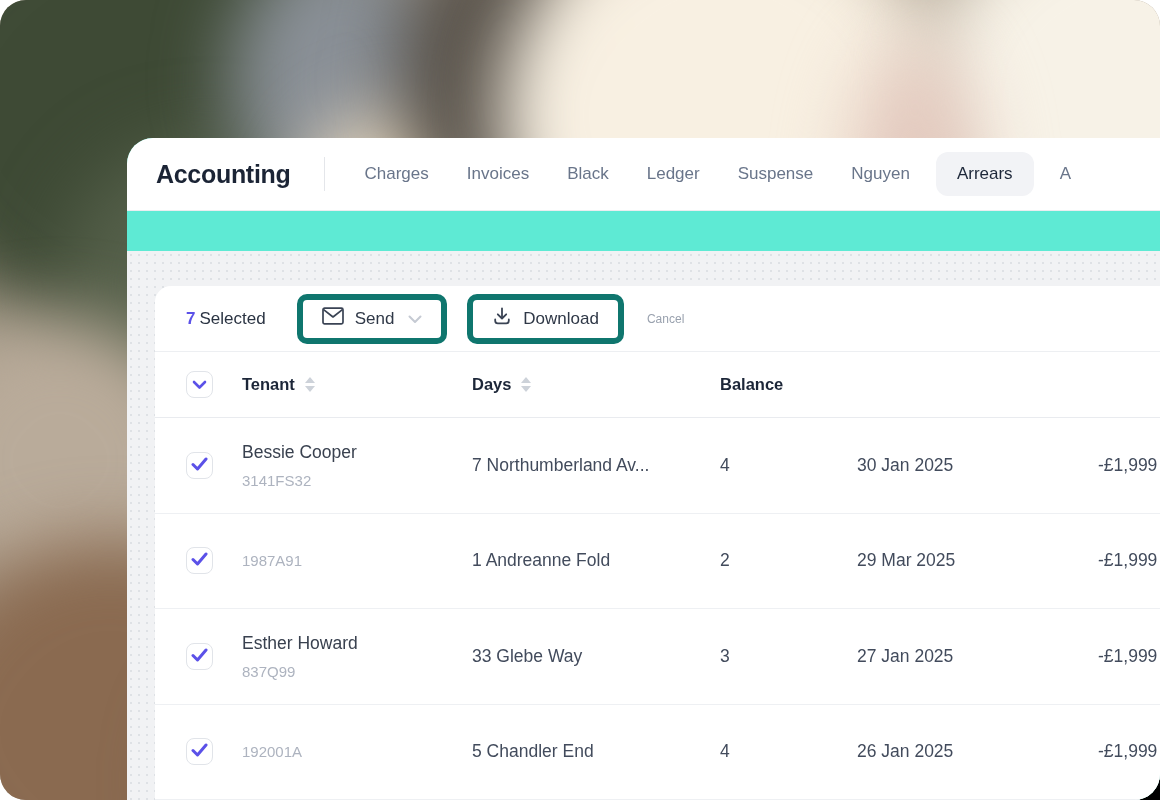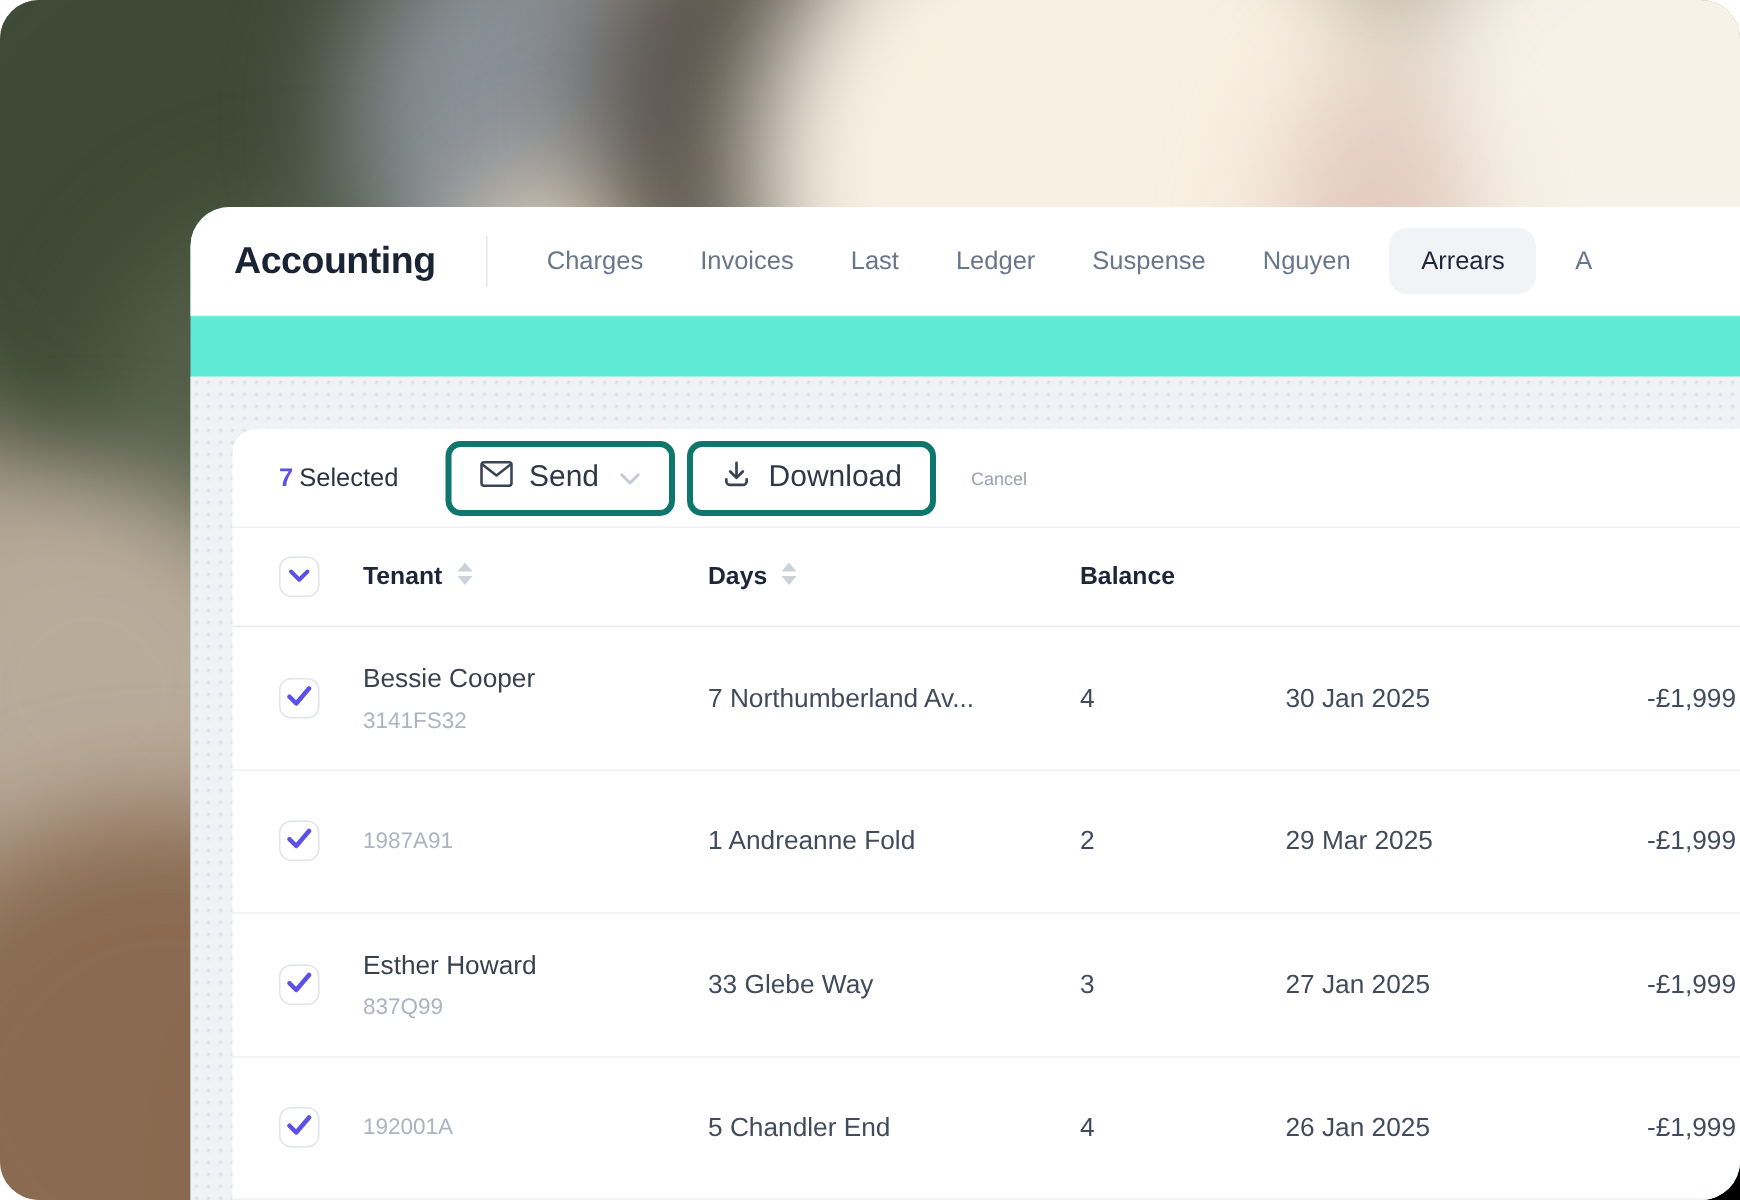--- a/index.html
+++ b/index.html
@@ -44,34 +44,34 @@
                background-size:8px 8px; }
 
   .panel { position:absolute; left:28px; top:35px; right:-30px; bottom:0;
            background:#fff; border-radius:16px 16px 0 0; display:flex; flex-direction:column; }
 
   
   .toolbar { height:66px; flex:none; display:flex; align-items:center;
              padding:0 31px; border-bottom:1px solid #edeff2; }
   .sel { font-size:17px; color:#2a3342; }
   .sel .count { color:#5b51e8; font-weight:700; margin-right:4px; }
-  .btn { display:inline-flex; align-items:center; height:50px; border:4px solid #0f766e;
-         border-radius:10px; background:#fff; font-size:20px; color:#2f3847;
+  .btn { display:inline-flex; align-items:center; height:50px; border:6px solid #0f766e;
+         border-radius:10px; background:#fff; font-size:17px; color:#2f3847;
          padding:0 19px; gap:11px; cursor:pointer; font-family:inherit; }
   .btn-send { margin-left:31px; }
-  .btn-download { margin-left:8px; }
+  .btn-download { margin-left:20px; }
   .cancel { margin-left:23px; font-size:12px; color:#99a1ae; cursor:pointer; }
   .chev-light { margin-left:3px; }
 
   
   .thead { height:66px; flex:none; display:grid;
            grid-template-columns:56px 230px 248px 137px 241px 300px;
            padding-left:31px; align-items:center; border-bottom:1px solid #e9ebef;
            font-size:16.5px; font-weight:700; color:#1c2638; }
-  .th { display:flex; gap:10px; }
+  .th { display:flex; align-items:center; gap:10px; }
   .sort { display:flex; flex-direction:column; gap:3px; }
   .tri-up   { width:0; height:0; border-left:5px solid transparent; border-right:5px solid transparent; border-bottom:6px solid #cdd2d9; }
   .tri-down { width:0; height:0; border-left:5px solid transparent; border-right:5px solid transparent; border-top:6px solid #cdd2d9; }
 
   .checkbox { width:27px; height:27px; border:1.5px solid #e1e4e9; border-radius:8px;
               background:#fff; display:inline-flex; align-items:center; justify-content:center;
               cursor:pointer; }
 
   .trow { display:grid; grid-template-columns:56px 230px 248px 137px 241px 300px;
           padding-left:31px; align-items:center; height:103px;
@@ -102,21 +102,21 @@
   </div>
 
   <div class="card">
 
     <div class="card-header">
       <div class="title">Accounting</div>
       <div class="vdiv"></div>
       <div class="tabs">
         <div class="tab">Charges</div>
         <div class="tab">Invoices</div>
-        <div class="tab">Last</div>
+        <div class="tab">Black</div>
         <div class="tab">Ledger</div>
         <div class="tab">Suspense</div>
         <div class="tab">Nguyen</div>
         <div class="tab active">Arrears</div>
         <div class="tab">A</div>
       </div>
     </div>
 
     <div class="card-body">
       <div class="panel">

